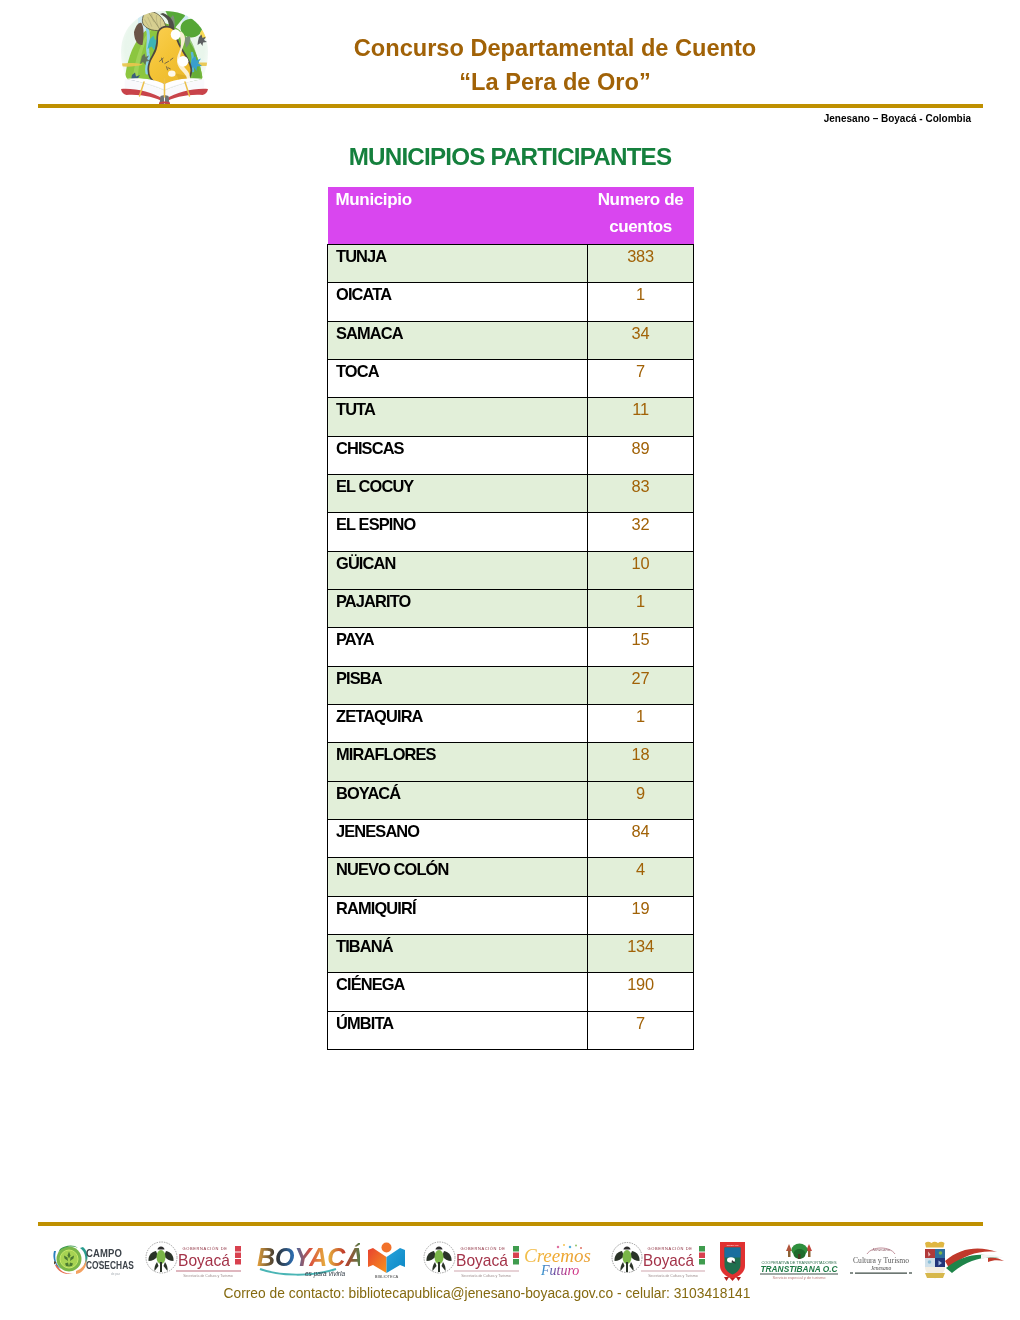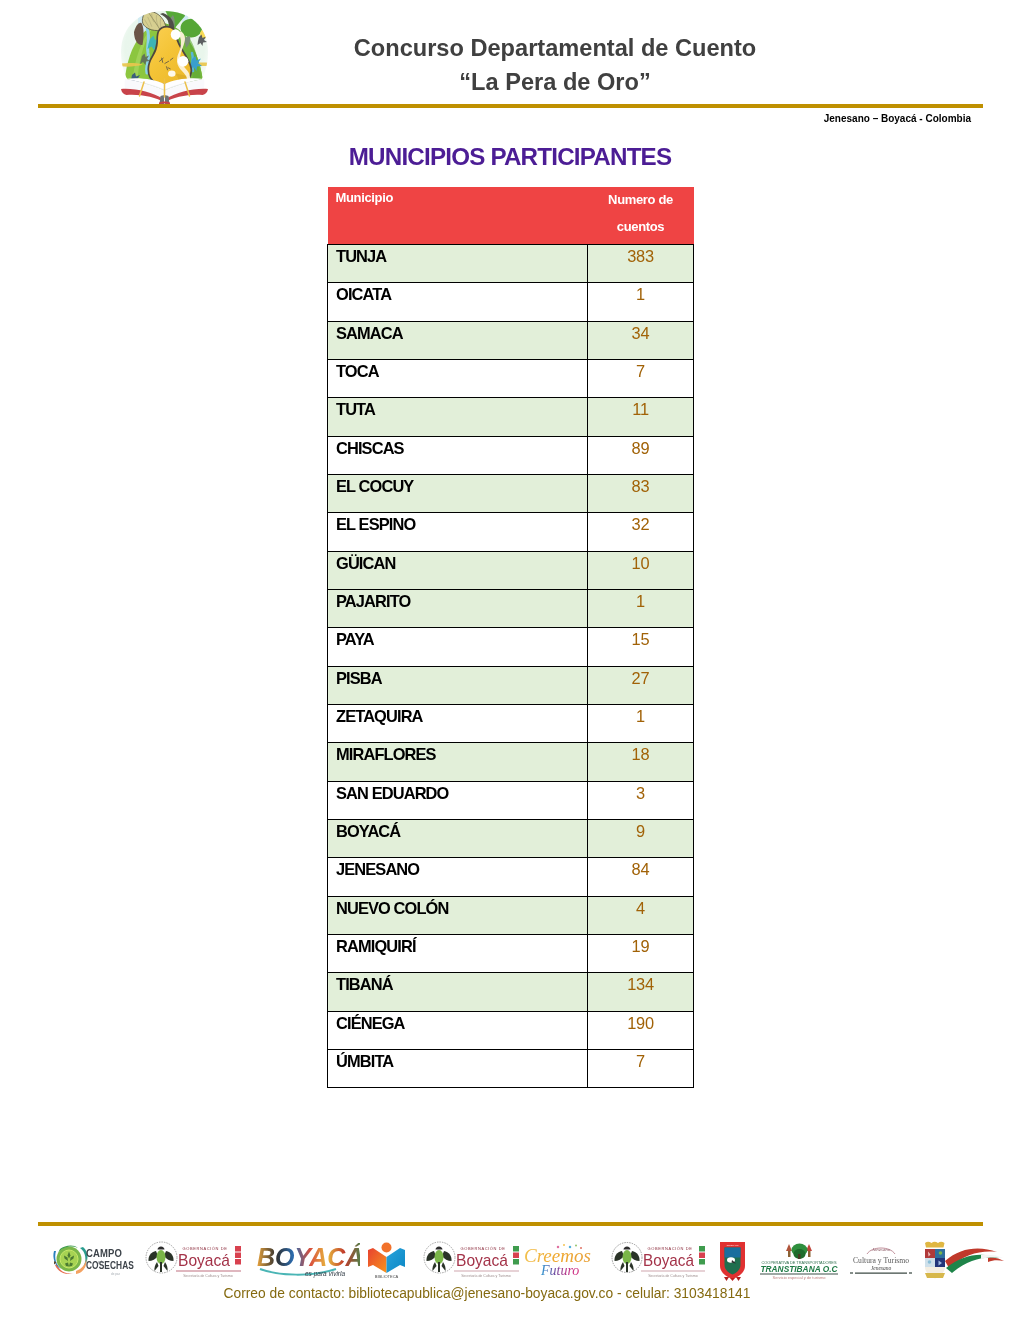--- a/index.html
+++ b/index.html
@@ -9,45 +9,45 @@
     background:#ffffff;
     font-family:"Liberation Sans",sans-serif;
     -webkit-font-smoothing:antialiased;
   }
   .page{position:absolute;inset:0;}
 
   
   #hdr-logo{position:absolute;left:113px;top:9px;width:103px;height:95px;}
   #hdr-title{
     position:absolute;left:240px;top:32px;width:630px;
-    text-align:center;color:#404040;
+    text-align:center;color:#a16207;
     font-weight:bold;font-size:23.6px;line-height:33.5px;
     letter-spacing:0px;
   }
   #hdr-rule{position:absolute;left:38px;top:104px;width:945px;height:4.2px;background:#bf9000;}
   #hdr-loc{
     position:absolute;left:531px;top:113px;width:440px;
     text-align:right;color:#000000;font-weight:bold;font-size:10px;
   }
 
   
   #main-heading{
     position:absolute;left:0px;top:143px;width:1020px;text-align:center;
-    color:#4c1d95;font-weight:bold;font-size:24.2px;letter-spacing:-0.8px;
+    color:#15803d;font-weight:bold;font-size:24.2px;letter-spacing:-0.8px;
   }
 
   
   #tbl{
     position:absolute;left:327px;top:187px;width:366px;
     border-collapse:collapse;table-layout:fixed;
   }
   #tbl col.c1{width:260px;}
   #tbl col.c2{width:106px;}
   #tbl thead th{
-    background:#ef4444;color:#fff;font-weight:bold;font-size:13px;
+    background:#d946ef;color:#fff;font-weight:bold;font-size:17px;
     padding:0;height:48px;vertical-align:top;border:none;
     box-sizing:border-box;letter-spacing:-0.35px;
   }
   #tbl thead th.h1{text-align:left;padding:4px 0 0 8px;line-height:1.1;}
   #tbl thead th.h2{text-align:center;padding:0px 2px 4px 2px;line-height:26.5px;}
   #tbl tbody td{
     border:1px solid #000000;font-size:16.4px;height:38.33px;padding:0;
     vertical-align:top;box-sizing:border-box;line-height:1;
   }
   #tbl tbody td.m{text-align:left;padding:3px 0 0 8px;font-weight:bold;color:#000;letter-spacing:-0.87px;}
@@ -246,24 +246,20 @@
           <td class="m">PISBA</td>
           <td class="n">27</td>
         </tr>
         <tr class="even">
           <td class="m">ZETAQUIRA</td>
           <td class="n">1</td>
         </tr>
         <tr class="odd">
           <td class="m">MIRAFLORES</td>
           <td class="n">18</td>
-        </tr>
-        <tr class="even">
-          <td class="m">SAN EDUARDO</td>
-          <td class="n">3</td>
         </tr>
         <tr class="odd">
           <td class="m">BOYACÁ</td>
           <td class="n">9</td>
         </tr>
         <tr class="even">
           <td class="m">JENESANO</td>
           <td class="n">84</td>
         </tr>
         <tr class="odd">

